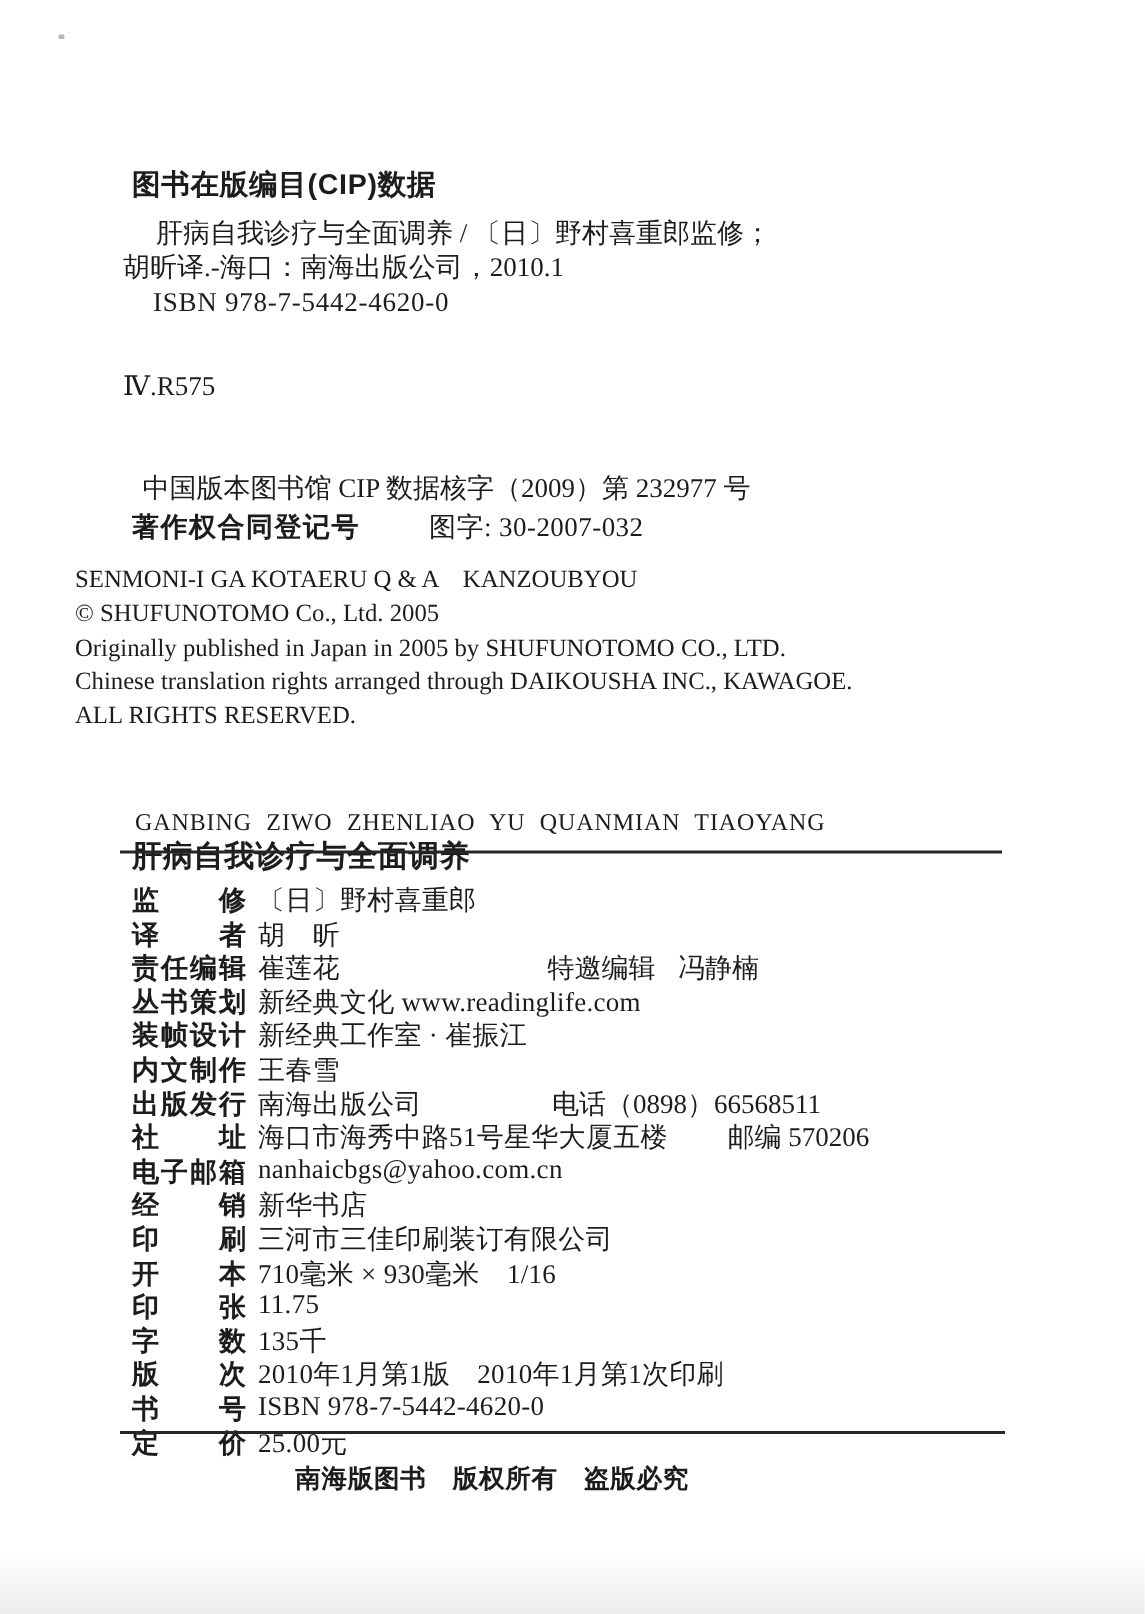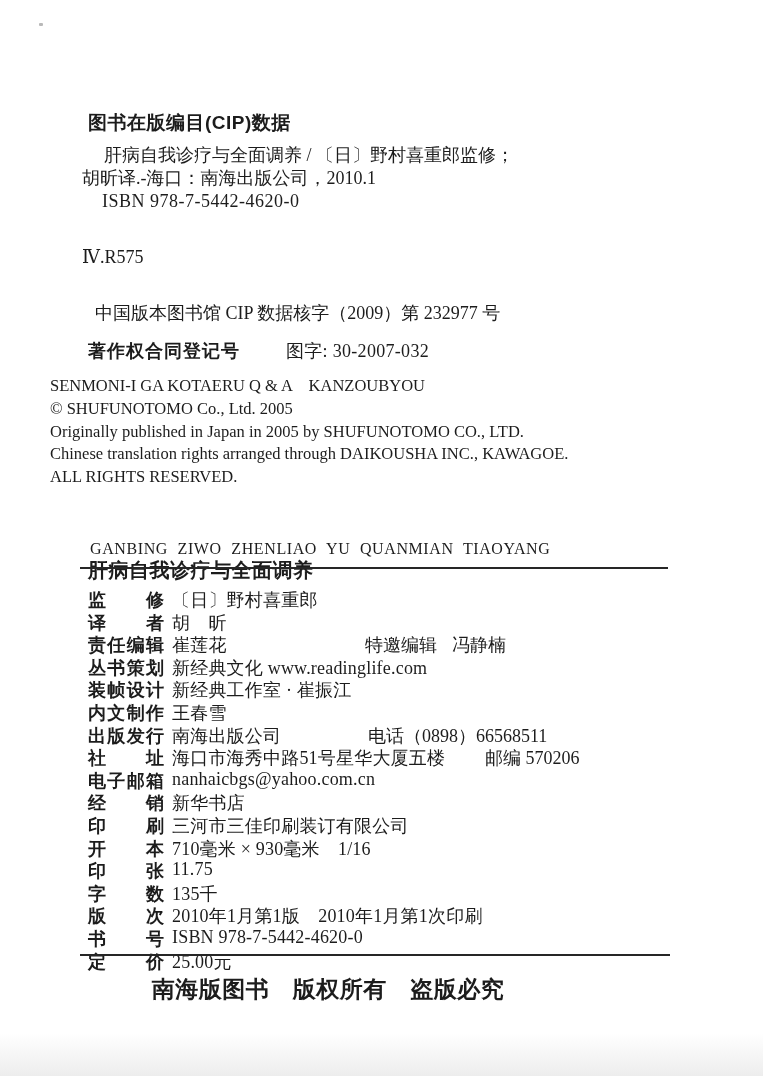--- a/index.html
+++ b/index.html
@@ -30,21 +30,21 @@
     left: 88px; top: 97px;
     font-family: "Liberation Sans", "DejaVu Sans", sans-serif;
     font-weight: bold; font-size: 19px; letter-spacing: .5px;
   }
   .cip-para { left: 82px; top: 131px; font-size: 18px; line-height: 23px; }
   .cip-para .l1 { padding-left: 22px; }
   .cip-para .l3 { padding-left: 4px; }
   .cip-para .l4 { padding-left: 20px; letter-spacing: .5px; }
   .cip-class { left: 82px; top: 233px; font-size: 18px; line-height: 22.5px; }
   .cip-class .l1 { padding-left: 18px; }
-  .cip-record { left: 95px; top: 288px; font-size: 18px; }
+  .cip-record { left: 95px; top: 300px; font-size: 18px; }
   .cip-copyright { left: 88px; top: 326px; font-size: 18px; }
   .cip-copyright .lbl {
     font-family: "Liberation Sans", "DejaVu Sans", sans-serif;
     font-weight: bold; font-size: 18px; letter-spacing: 1px;
   }
   .cip-copyright .val { margin-left: 46px; letter-spacing: .3px; }
 
   
   .rights {
     left: 50px; top: 362px; width: 650px;
@@ -82,21 +82,21 @@
     font-weight: normal; font-size: 18px;
   }
   .cval2 { position: absolute; left: 364px; top: 0; }
   .cextra-tel { position: absolute; left: 280px; top: 0; }
   .cextra-zip { position: absolute; left: 397px; top: 0; }
 
   
   .footer {
     left: 88px; top: 961px; width: 480px; text-align: center;
     font-family: "Liberation Sans", "DejaVu Sans", sans-serif;
-    font-weight: bold; font-size: 23px; letter-spacing: .5px;
+    font-weight: bold; font-size: 17px; letter-spacing: .5px;
   }
 </style>
 </head>
 <body>
 
 <div class="speck"></div>
 
 <div class="abs cip-heading">图书在版编目(CIP)数据</div>
 
 <div class="abs cip-para">

